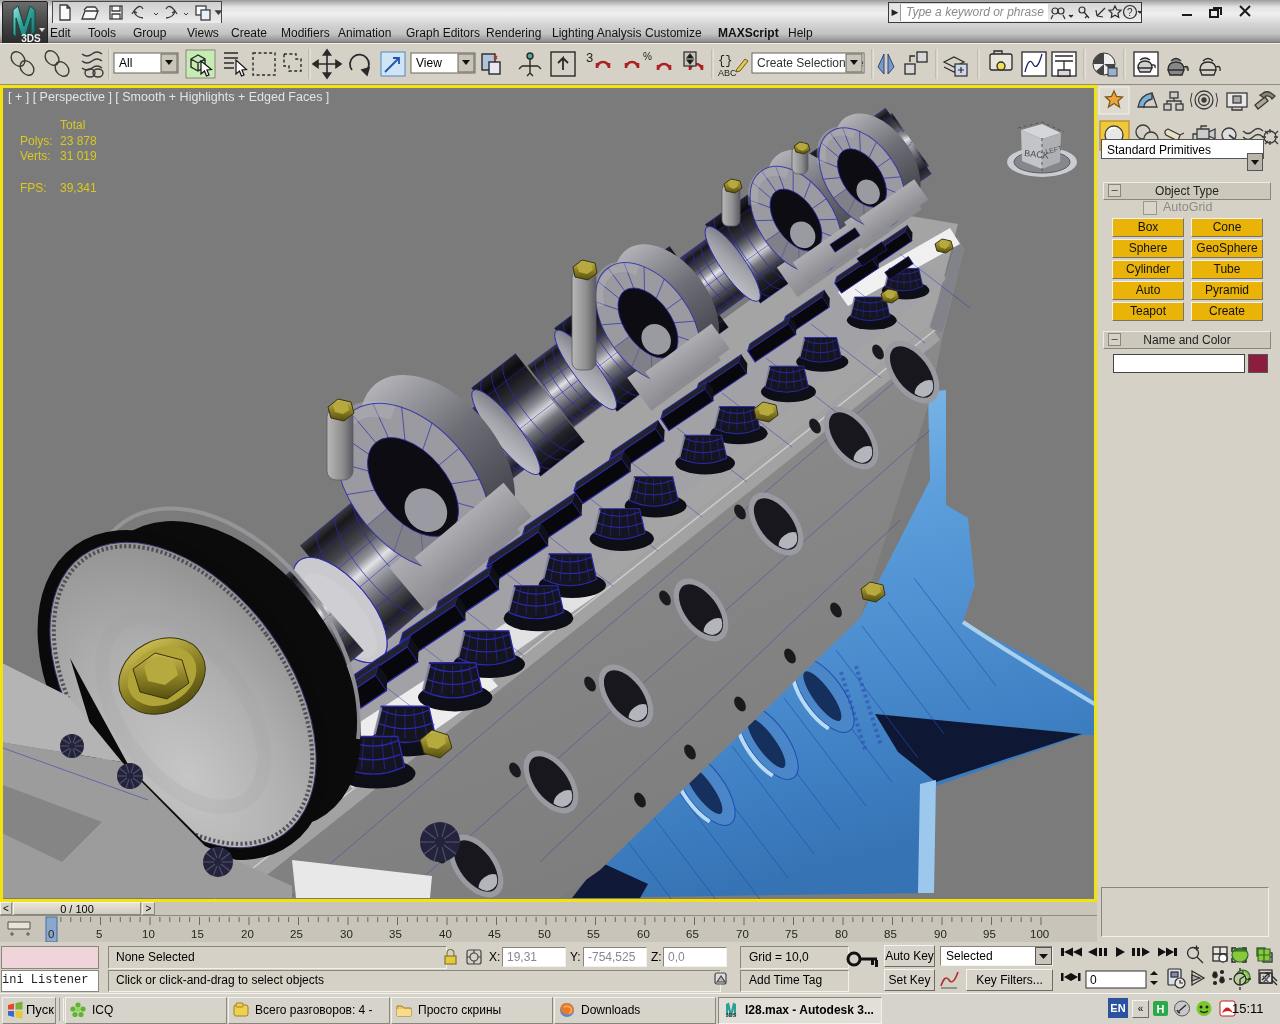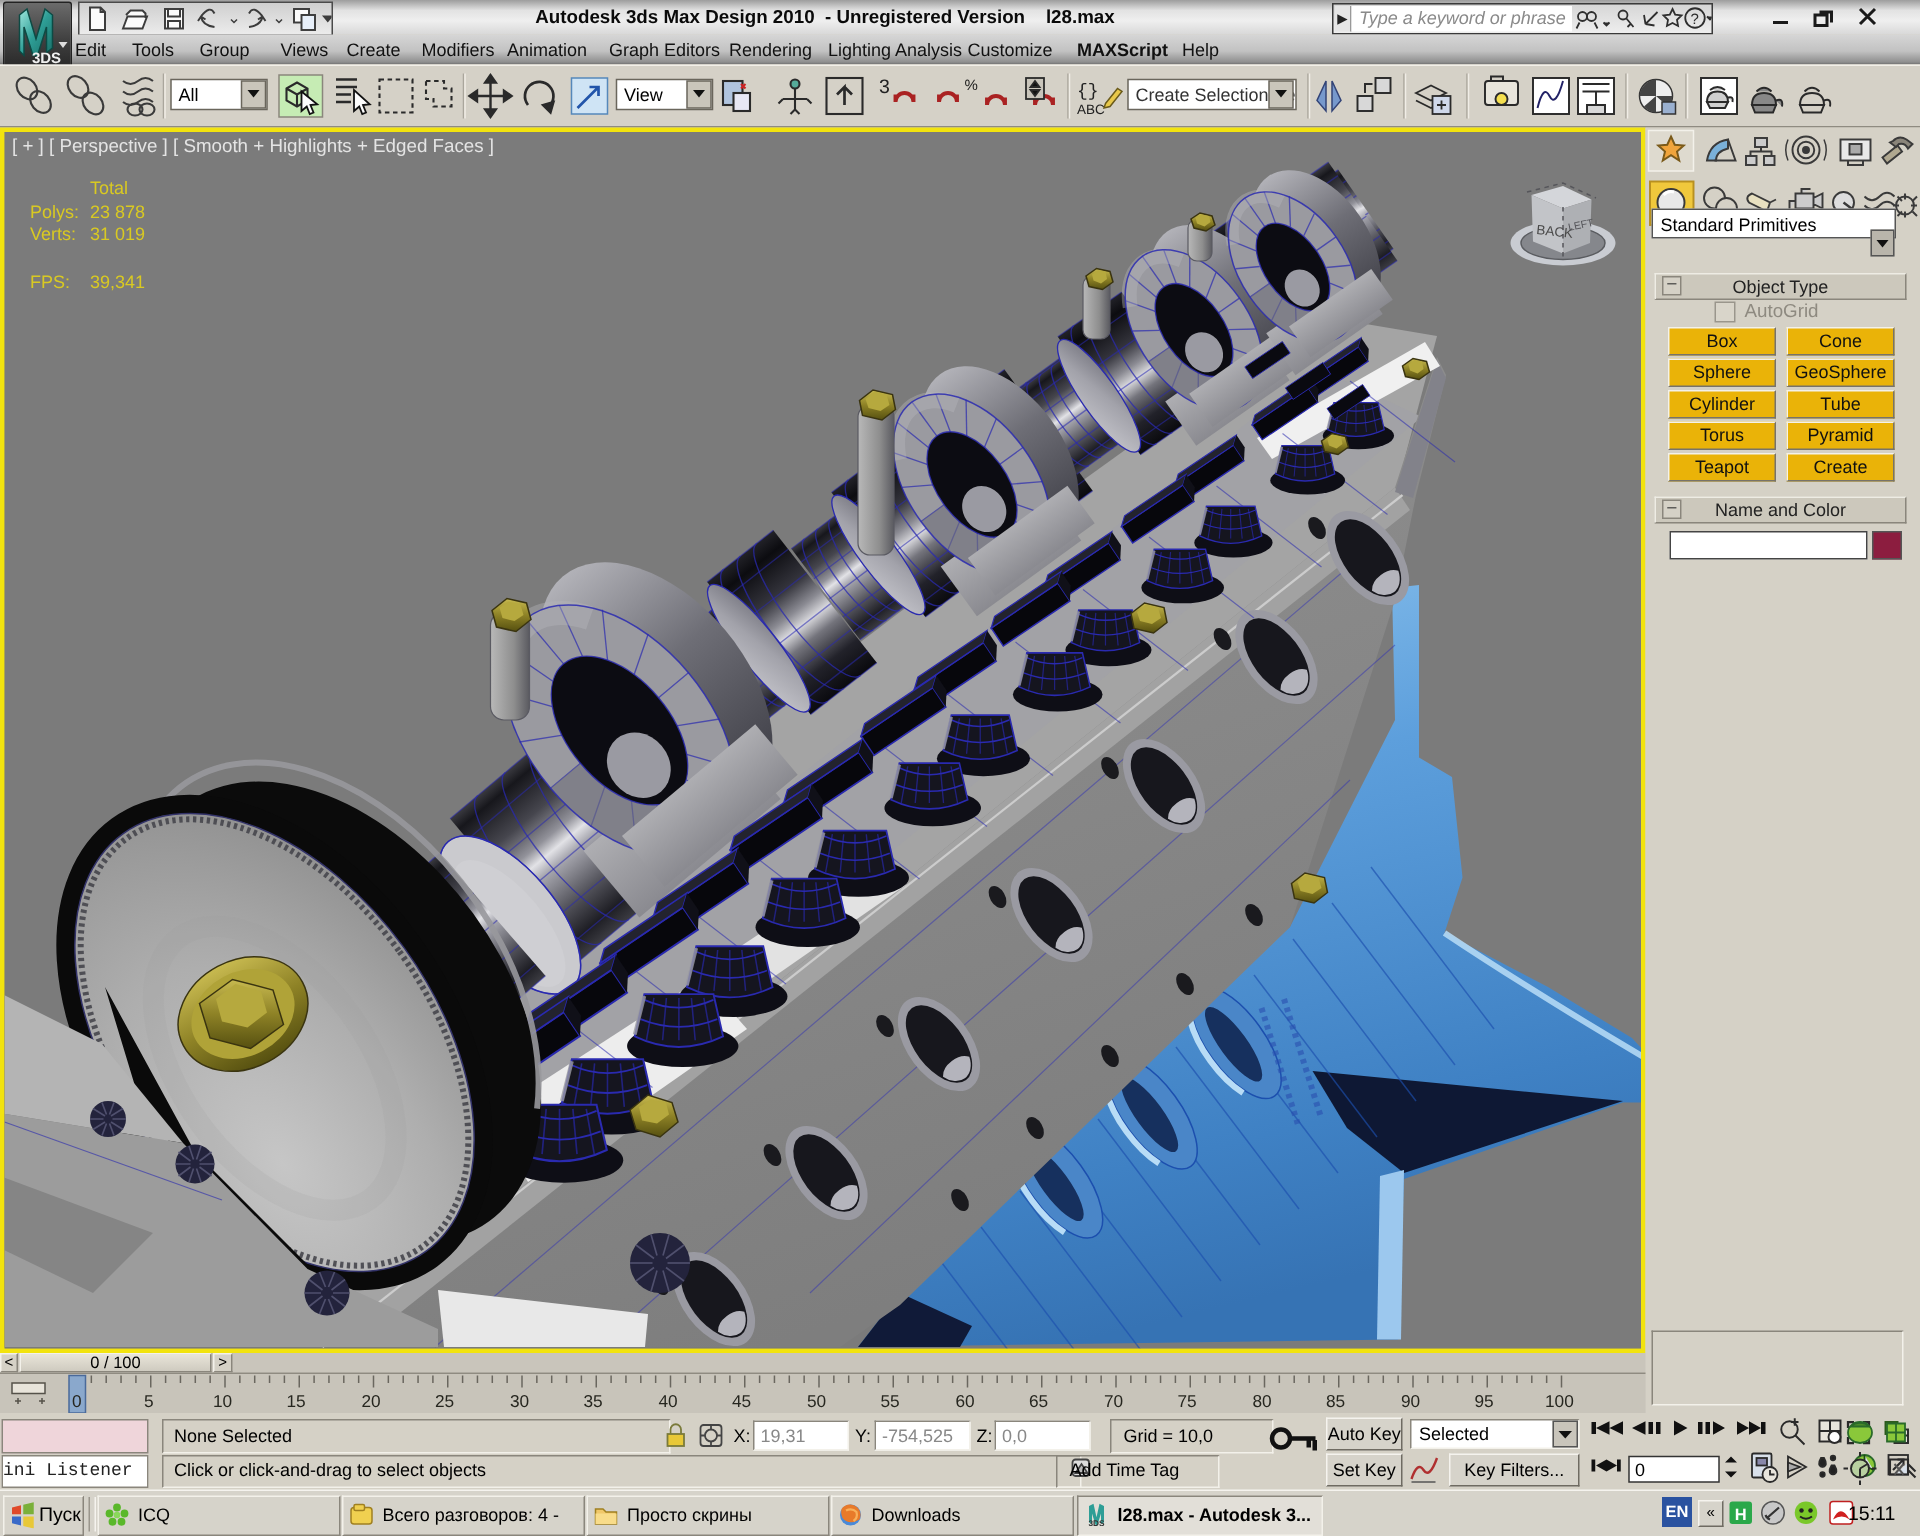--- a/index.html
+++ b/index.html
@@ -44,21 +44,20 @@
             <path d="M59 4 v5 h8 v-5 M59 17 v-5 h8 v5"></path>
         <path d="M90 16 q-8 -1 -9 -7 l-2 3 m2 -3 l3 2 m-3 -2 q6 -8 9 -2"></path>
         <path d="M101 11 l2 2 l2 -2" stroke-width="1"></path>
         <path d="M113 16 q8 -1 9 -7 l2 3 m-2 -3 l-3 2 m3 -2 q-6 -8 -9 -2"></path>
         <path d="M131 11 l2 2 l2 -2" stroke-width="1"></path>
         <rect x="143" y="4" width="10" height="9" fill="#fbfbfb"></rect>
             <rect x="148" y="8" width="9" height="10" fill="#e8f0fa"></rect>
         <path d="M163 9 l2.5 3 l2.5 -3 z" fill="#3c3c3c"></path>
       </g>
         </svg></div>
-    <div class="abs" id="title-text">Autodesk 3ds Max Design 2010&nbsp; - Unregistered Version&nbsp;&nbsp;&nbsp;&nbsp;l28.max</div>
     <div class="abs" id="searchbox">
       <div class="abs" style="left:1px;top:1px;width:10px;height:17px;background:#e6e6e6;border-right:1px solid #999;font-size:9px;color:#222;text-align:center;line-height:17px;">▶</div>
       <div class="abs" style="left:12px;top:1px;width:142px;height:17px;background:#fff;color:#8a8a8a;font-style:italic;font-size:12px;line-height:17px;padding-left:5px;">Type a keyword or phrase</div>
       <svg class="abs" style="left:160px;top:0px;" width="92" height="19" viewBox="0 0 92 19">
         <g stroke="#2e2e2e" fill="none" stroke-width="1.2">
         <circle cx="6" cy="8" r="3"></circle>
             <circle cx="12" cy="8" r="3"></circle>
             <path d="M4 12 l-2 4 M14 12 l2 4"></path>
         <path d="M20 12 l2 2 l2 -2" fill="#2e2e2e"></path>
         <circle cx="33" cy="7" r="3"></circle>
@@ -1140,21 +1139,21 @@
     <div class="rollhdr" style="left:6px;top:97px;width:166px;height:16px;line-height:16px;">Object Type</div>
     <div class="abs" style="left:11px;top:99px;width:11px;height:11px;background:#d5d1c6;border:1px solid #8a867c;font-size:11px;line-height:9px;text-align:center;color:#333;">–</div>
     <div class="abs" style="left:46px;top:116px;width:12px;height:12px;background:#d9d5ca;border:1px solid #9a968c;"></div>
     <div class="abs" style="left:66px;top:115px;font-size:12.5px;color:#8e8a80;">AutoGrid</div>
     <div class="rbtn" style="left:15px;top:133px;width:70px;height:17px;line-height:17px;">Box</div>
     <div class="rbtn" style="left:94px;top:133px;width:70px;height:17px;line-height:17px;">Cone</div>
     <div class="rbtn" style="left:15px;top:154px;width:70px;height:17px;line-height:17px;">Sphere</div>
     <div class="rbtn" style="left:94px;top:154px;width:70px;height:17px;line-height:17px;">GeoSphere</div>
     <div class="rbtn" style="left:15px;top:175px;width:70px;height:17px;line-height:17px;">Cylinder</div>
     <div class="rbtn" style="left:94px;top:175px;width:70px;height:17px;line-height:17px;">Tube</div>
-    <div class="rbtn" style="left:15px;top:196px;width:70px;height:17px;line-height:17px;">Torus</div>
+    <div class="rbtn" style="left:15px;top:196px;width:70px;height:17px;line-height:17px;">Auto</div>
     <div class="rbtn" style="left:94px;top:196px;width:70px;height:17px;line-height:17px;">Pyramid</div>
     <div class="rbtn" style="left:15px;top:217px;width:70px;height:17px;line-height:17px;">Teapot</div>
     <div class="rbtn" style="left:94px;top:217px;width:70px;height:17px;line-height:17px;">Create</div>
     <div class="rollhdr" style="left:6px;top:246px;width:166px;height:16px;line-height:16px;text-align:center;">Name and Color</div>
     <div class="abs" style="left:11px;top:248px;width:11px;height:11px;background:#d5d1c6;border:1px solid #8a867c;font-size:11px;line-height:9px;text-align:center;color:#333;">–</div>
     <div class="abs" style="left:16px;top:269px;width:130px;height:17px;background:#fff;border:1px solid #444;"></div>
     <div class="abs" style="left:151px;top:269px;width:18px;height:17px;background:#8c1d3f;border:1px solid #555;"></div>
     <div class="abs" style="left:4px;top:802px;width:166px;height:48px;border:1px solid;border-color:#8a867c #f3f1ea #f3f1ea #8a867c;"></div>
   </div>
   <div class="abs" id="trackbar">
@@ -1217,21 +1216,21 @@
     <div class="abs field" style="left:583px;top:5px;width:58px;height:18px;line-height:18px;padding-left:4px;color:#888;">-754,525</div>
     <span class="abs" style="left:651px;top:8px;font-size:12px;color:#000;">Z:</span>
     <div class="abs field" style="left:663px;top:5px;width:58px;height:18px;line-height:18px;padding-left:4px;color:#888;">0,0</div>
     <svg class="abs" style="left:712px;top:28px;" width="18" height="18" viewBox="0 0 18 18">
         <g stroke="#444" fill="#ddd" stroke-width="1.2">
           <rect x="3" y="3" width="11" height="11" rx="2"></rect>
           <path d="M5 12 l4 -6 4 6 z" fill="#bbb"></path>
         </g>
       </svg>
     <div class="abs sunken" style="left:740px;top:4px;width:99px;height:21px;font-size:12px;line-height:20px;padding-left:8px;color:#000;">Grid = 10,0</div>
-    <div class="abs sunken" style="left:704px;top:28px;width:99px;height:20px;font-size:12px;line-height:19px;padding-left:8px;color:#000;">Add Time Tag</div>
+    <div class="abs sunken" style="left:740px;top:28px;width:99px;height:20px;font-size:12px;line-height:19px;padding-left:8px;color:#000;">Add Time Tag</div>
     <svg class="abs" style="left:846px;top:6px;" width="34" height="22" viewBox="0 0 34 22">
         <g fill="#111">
           <circle cx="8" cy="11" r="6" fill="none" stroke="#111" stroke-width="3"></circle>
           <rect x="13" y="9.5" width="18" height="3"></rect>
           <rect x="25" y="12" width="3" height="5"></rect>
           <rect x="29" y="12" width="3" height="7"></rect>
         </g>
       </svg>
     <div class="tbtn" style="left:884px;top:3px;width:51px;height:22px;text-align:center;line-height:20px;">Auto Key</div>
     <div class="tbtn" style="left:884px;top:27px;width:51px;height:22px;text-align:center;line-height:20px;">Set Key</div>

